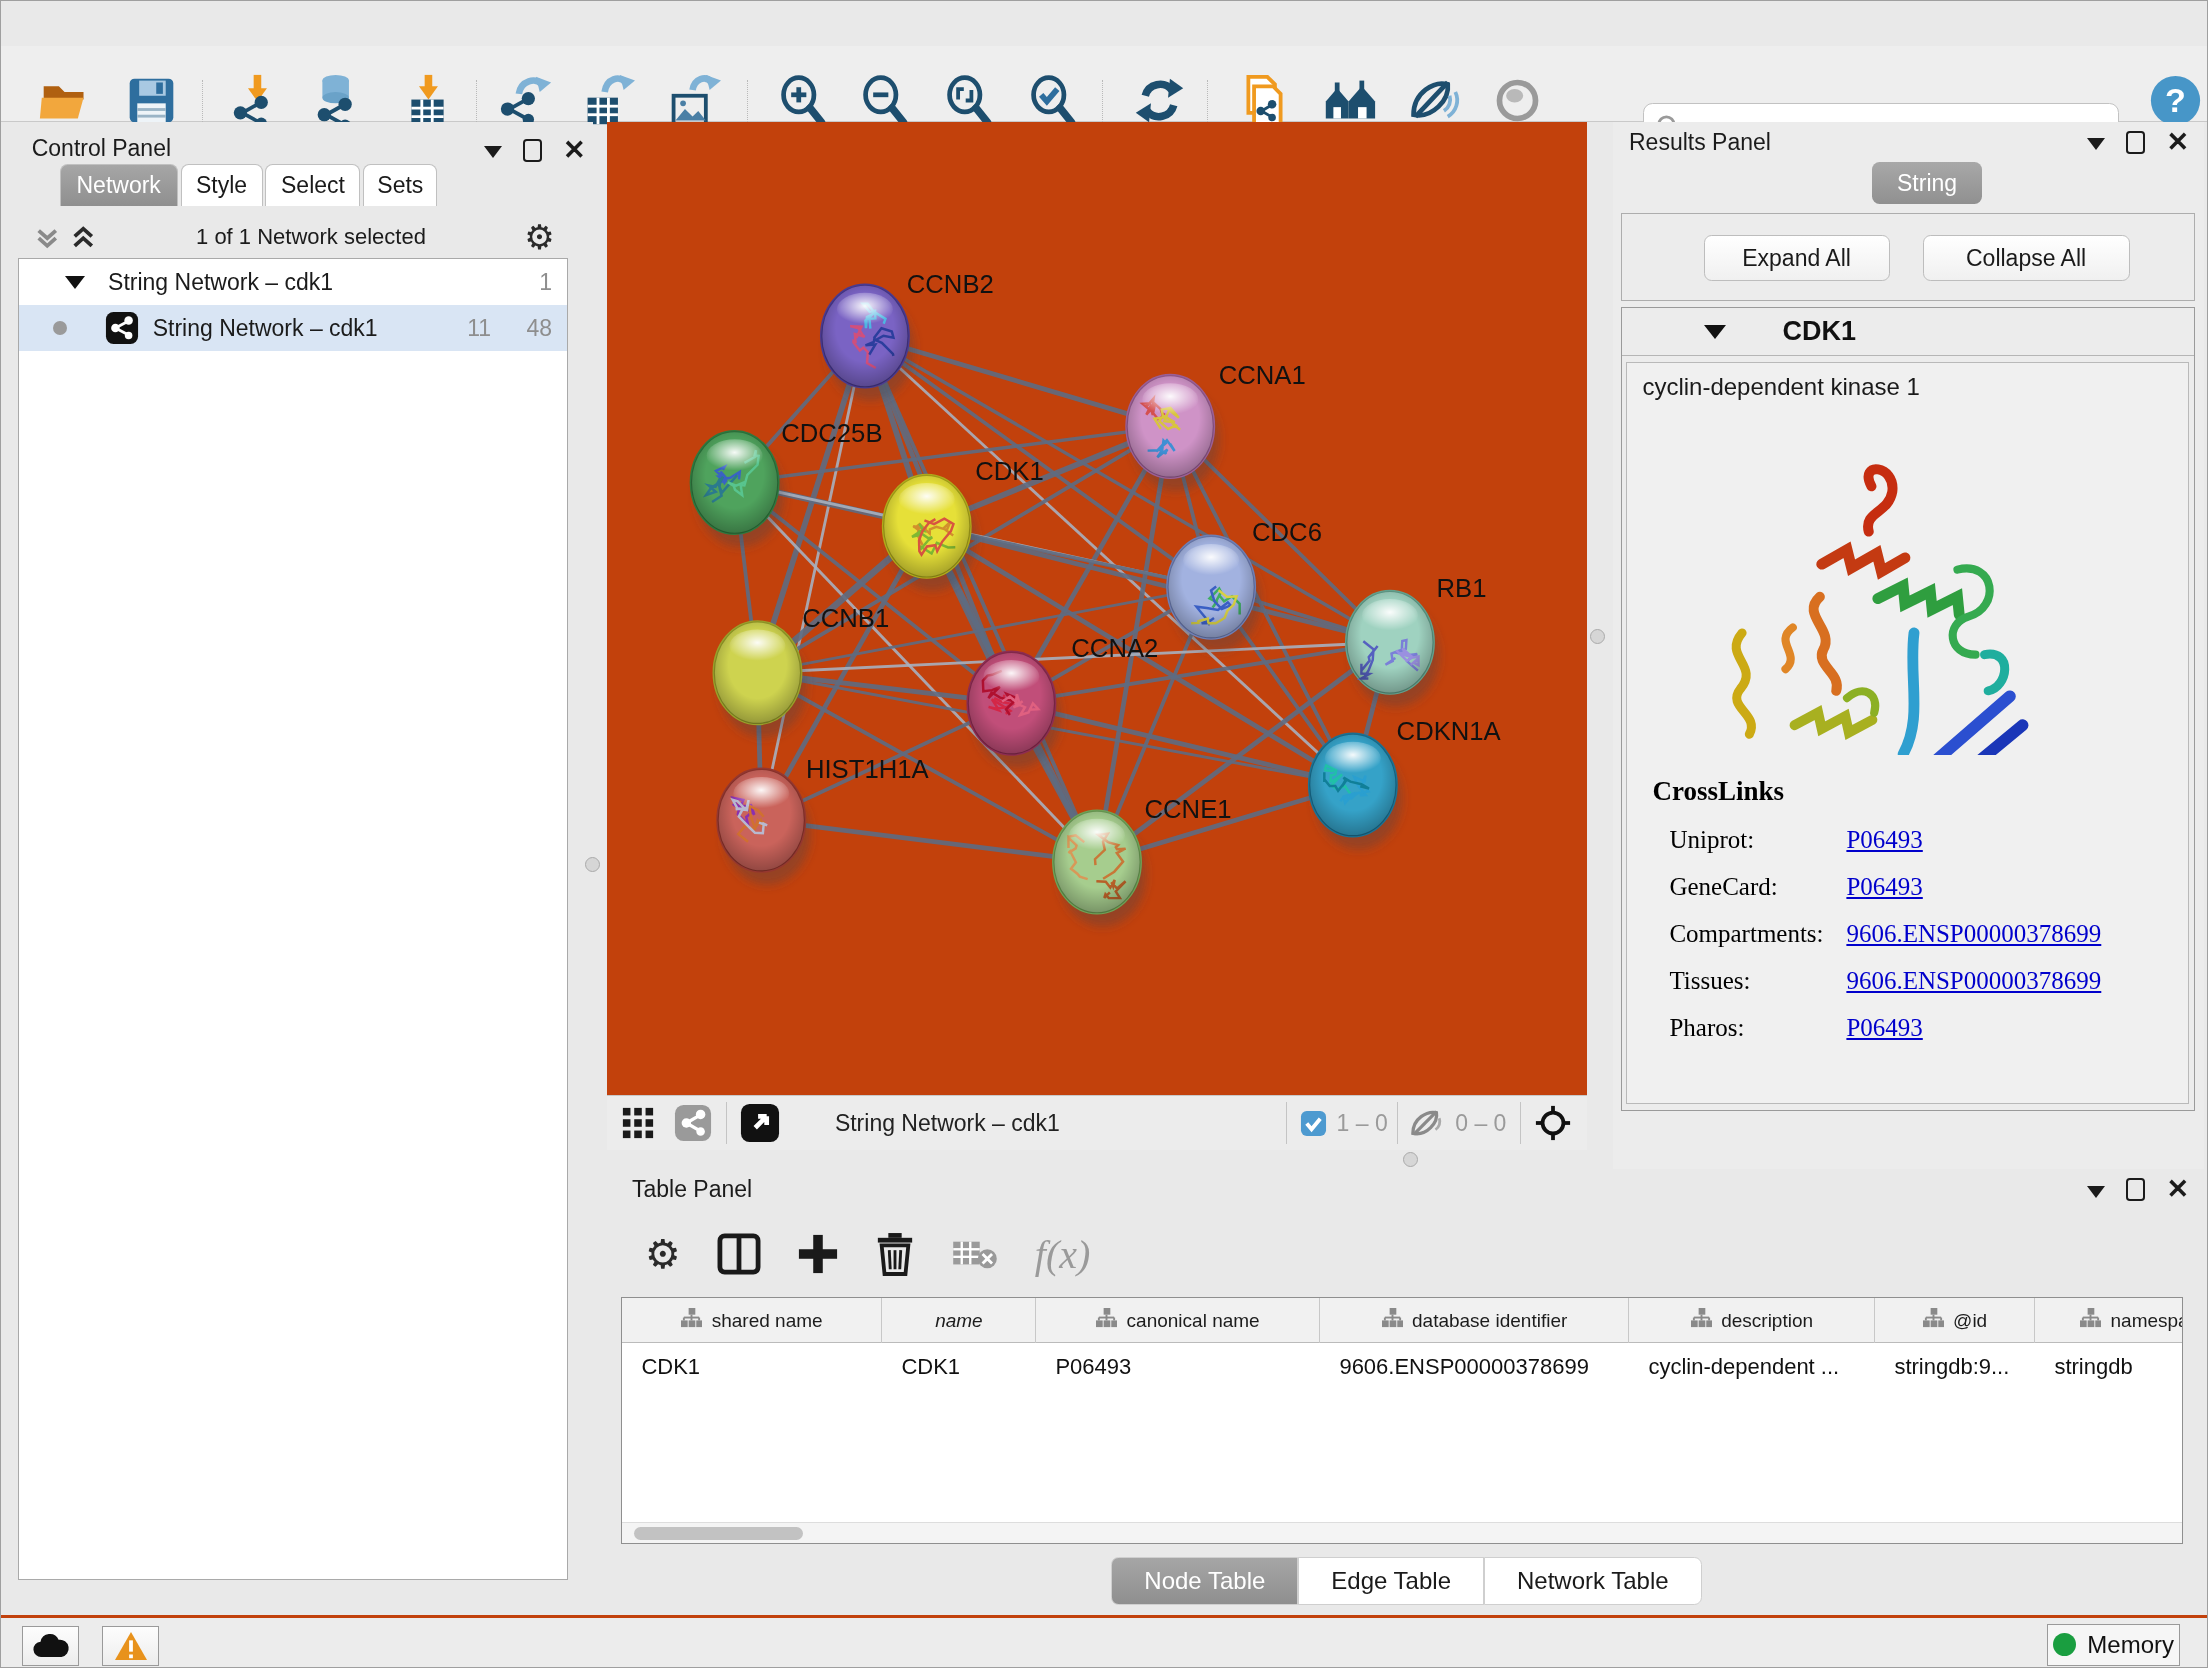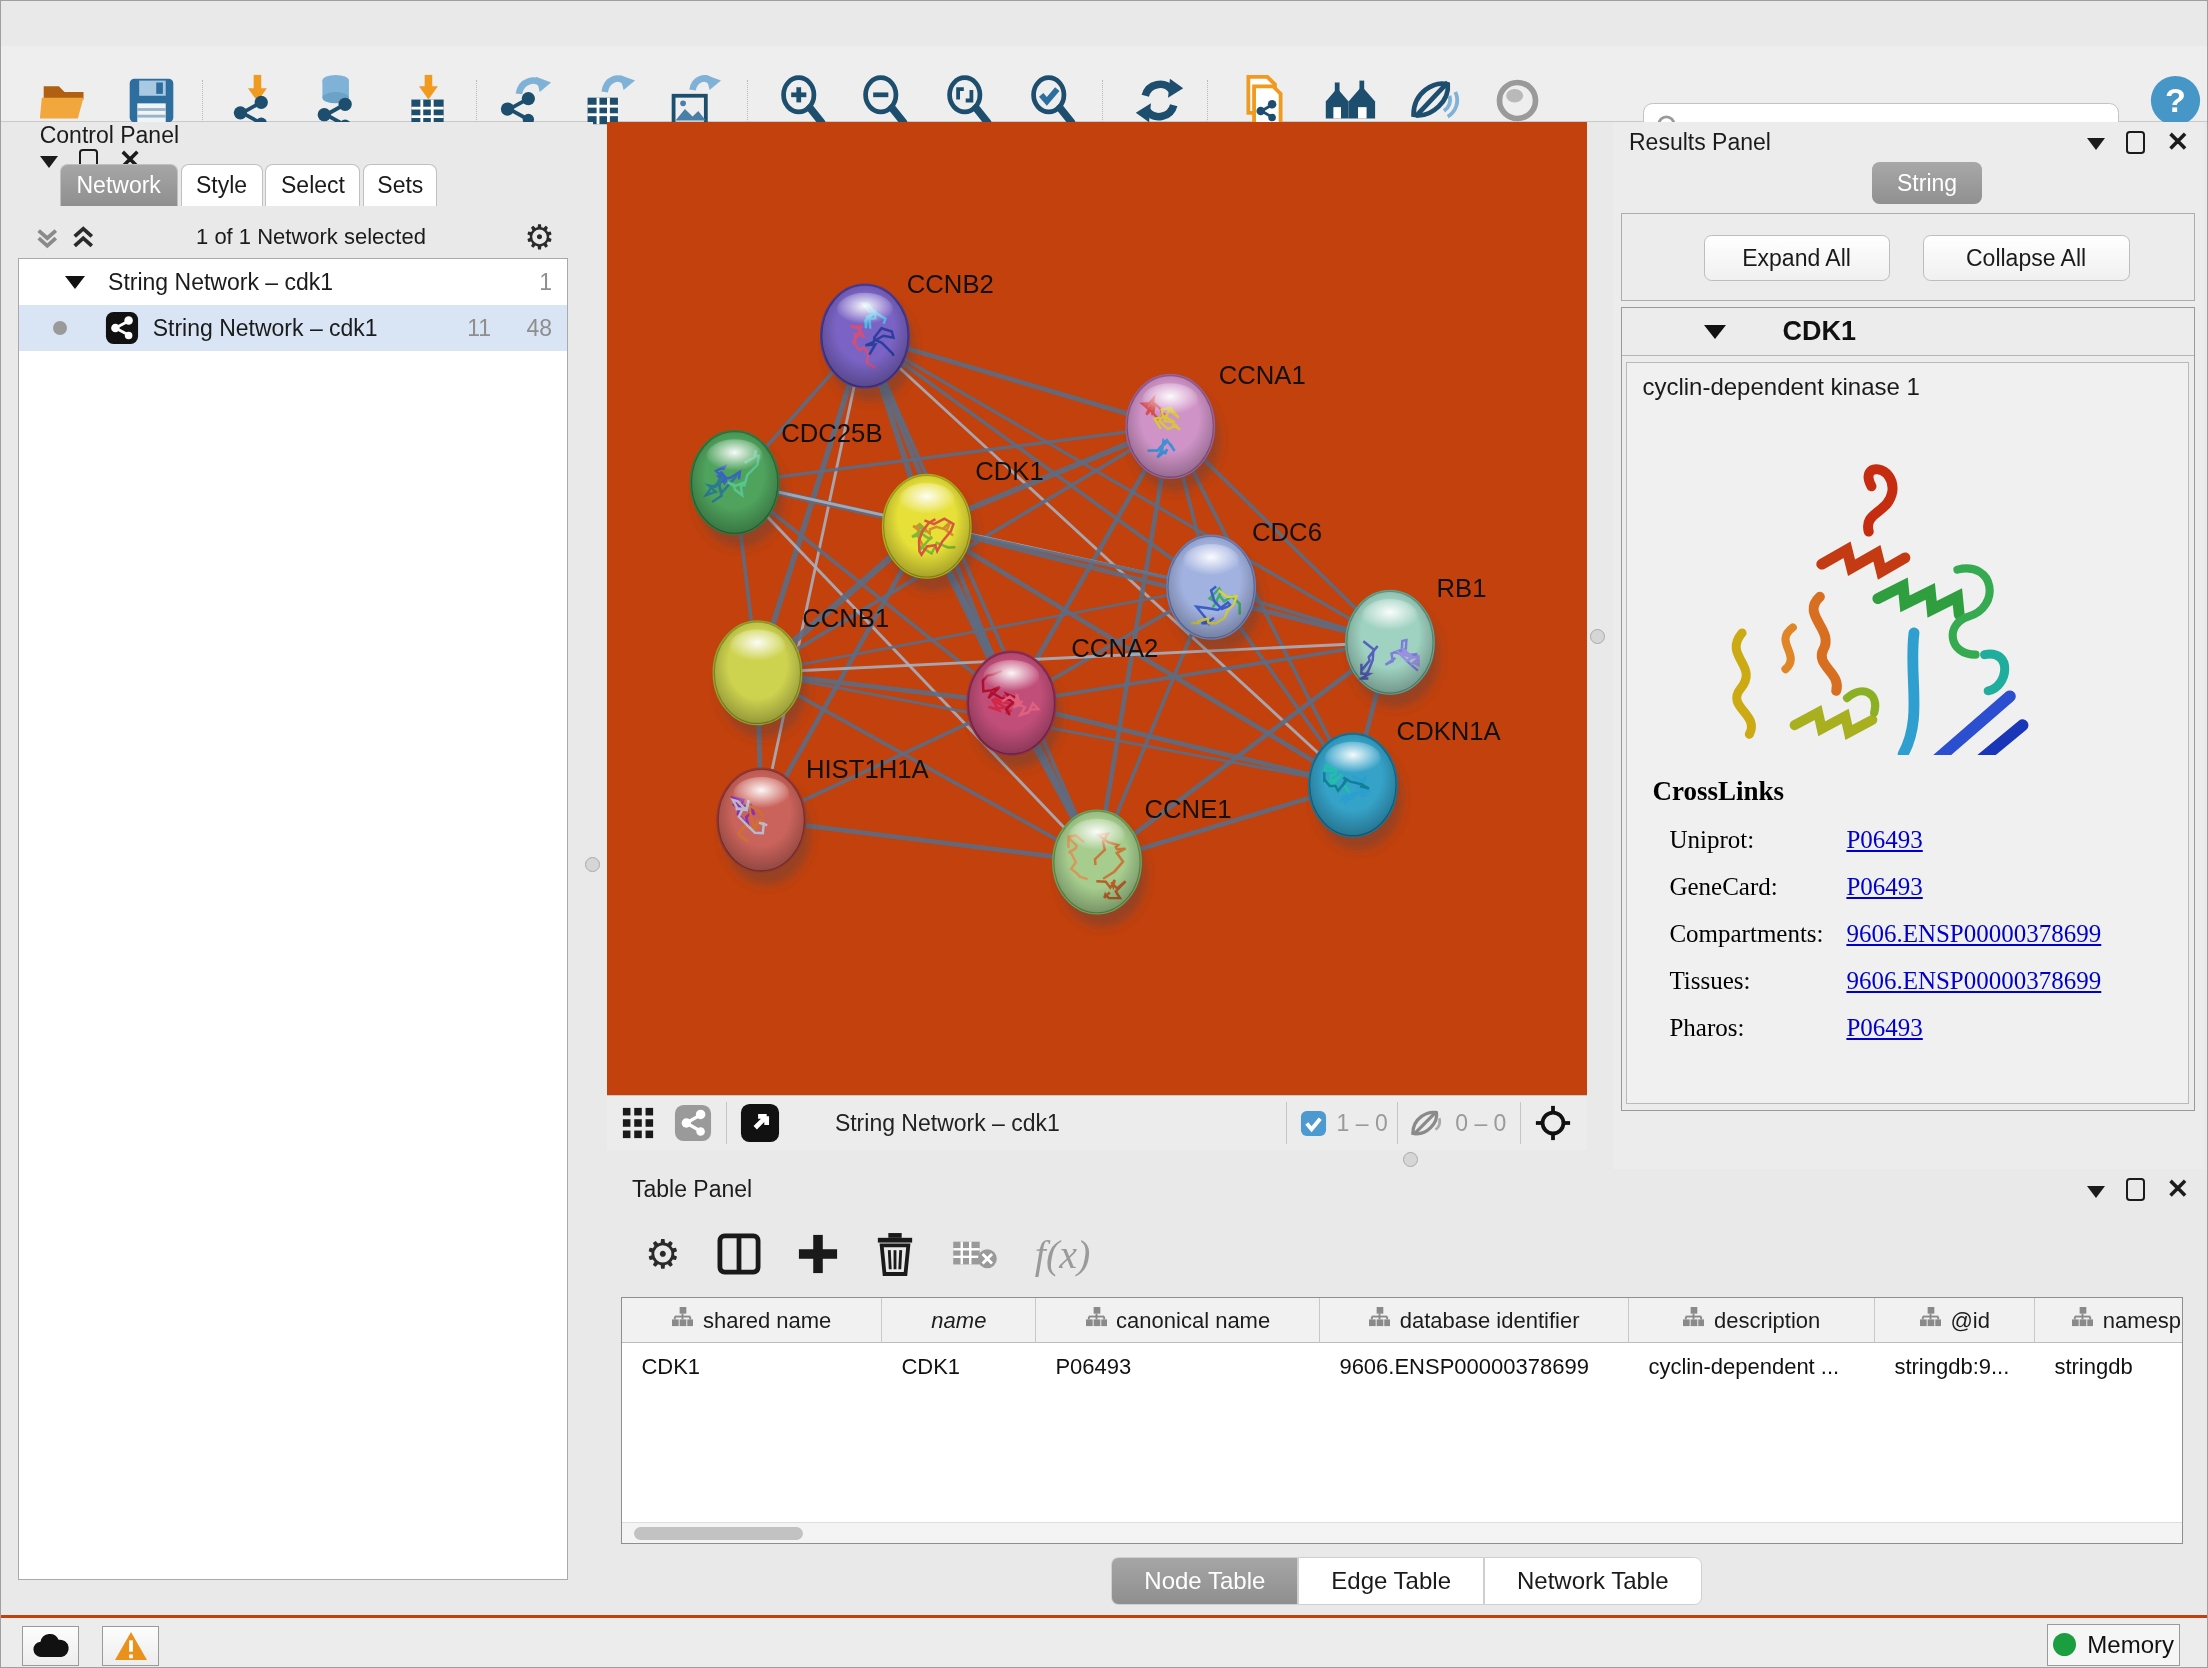--- a/index.html
+++ b/index.html
@@ -23,22 +23,22 @@
     border:1.9px solid #c2c2c2;border-radius:9.5px;display:flex;align-items:center;padding-left:11.4px;}
   
   .panel-title{font-size:23px;color:#1b1b1b;}
   .wicons{display:flex;gap:21px;align-items:center;}
   .wi-col{width:0;height:0;border-left:9.5px solid transparent;border-right:9.5px solid transparent;
     border-top:12.4px solid #1b1b1b;margin-top:3.8px;}
   .wi-float{width:19px;height:23px;border:2.9px solid #1b1b1b;border-radius:3.8px;}
   .wi-close{font-size:27px;font-weight:bold;color:#1b1b1b;line-height:23px;}
   
   .control-panel{position:absolute;left:5.7px;top:121px;width:586px;height:1487px;background:#e9e9e9;}
-  .cp-header{position:absolute;left:16px;top:0;width:100%;height:40px;display:flex;
-    align-items:flex-start;justify-content:space-between;padding:0 15px 0 17px;flex-direction:column;}
+  .cp-header{position:absolute;left:8px;top:0;width:100%;height:40px;display:flex;
+    align-items:flex-end;justify-content:space-between;padding:0 15px 0 17px;}
   .cp-tabs{position:absolute;left:53px;top:42px;height:42px;display:flex;}
   .cp-tab{height:42px;display:flex;align-items:center;justify-content:center;font-size:23px;
     background:#ffffff;border:1px solid #c0c0c0;border-bottom:none;color:#1a1a1a;
     border-radius:7.6px 7.6px 0 0;margin-right:2.9px;}
   .cp-tab.sel{background:linear-gradient(#a6a6a6,#8f8f8f);color:#ffffff;}
   .cp-sub{position:absolute;left:11.4px;top:95px;width:550px;height:40px;display:flex;
     align-items:center;font-size:22px;color:#1b1b1b;}
   .tree-box{position:absolute;left:11.4px;top:136px;width:550px;height:1322px;background:#ffffff;
     border:1.9px solid #a9a9a9;}
   .tree-row{height:46px;display:flex;align-items:center;font-size:23px;color:#1b1b1b;position:relative;}
@@ -79,21 +79,21 @@
   .tp-header{position:absolute;left:0;top:1.9px;width:100%;height:38px;display:flex;align-items:center;
     justify-content:space-between;padding:0 15px 0 23px;}
   .tp-toolbar{position:absolute;left:0;top:42px;width:100%;height:86px;background:#e9e9e9;
     display:flex;align-items:center;}
   .tp-tool{margin-left:36px;display:flex;align-items:center;}
   .table-box{position:absolute;left:12.4px;top:128px;width:1562px;height:247px;background:#ffffff;
     border:1.9px solid #8f8f8f;overflow:hidden;}
   .t-headrow{position:absolute;left:0;top:0;height:45px;display:flex;background:#f1f1f1;
     border-bottom:1.9px solid #bbb;}
   .t-hcell{height:45px;display:flex;align-items:center;justify-content:center;gap:9.5px;
-    font-size:22px;color:#1c1c1c;border-right:1px solid #c8c8c8;flex:none;}
+    font-size:19px;color:#1c1c1c;border-right:1px solid #c8c8c8;flex:none;}
   .t-row{position:absolute;left:0;top:47px;height:44px;display:flex;}
   .t-cell{height:44px;display:flex;align-items:center;padding-left:19px;font-size:22px;color:#111;flex:none;}
   .t-scroll{position:absolute;left:0;bottom:0;width:100%;height:21px;background:#f4f4f4;border-top:1px solid #ddd;}
   .t-thumb{position:absolute;left:11.4px;top:3.8px;width:169px;height:13.3px;background:#c2c2c2;border-radius:6.7px;}
   .tp-tabs{position:absolute;left:0;top:388px;width:100%;display:flex;justify-content:center;}
   .tp-tab{height:48px;padding:0 32px;display:flex;align-items:center;font-size:24px;background:#ffffff;
     border:1px solid #cfcfcf;color:#1a1a1a;}
   .tp-tab:first-child{border-radius:7.6px 0 0 7.6px;}
   .tp-tab:last-child{border-radius:0 7.6px 7.6px 0;}
   .tp-tab.sel{background:linear-gradient(#a6a6a6,#8f8f8f);color:#fff;}

